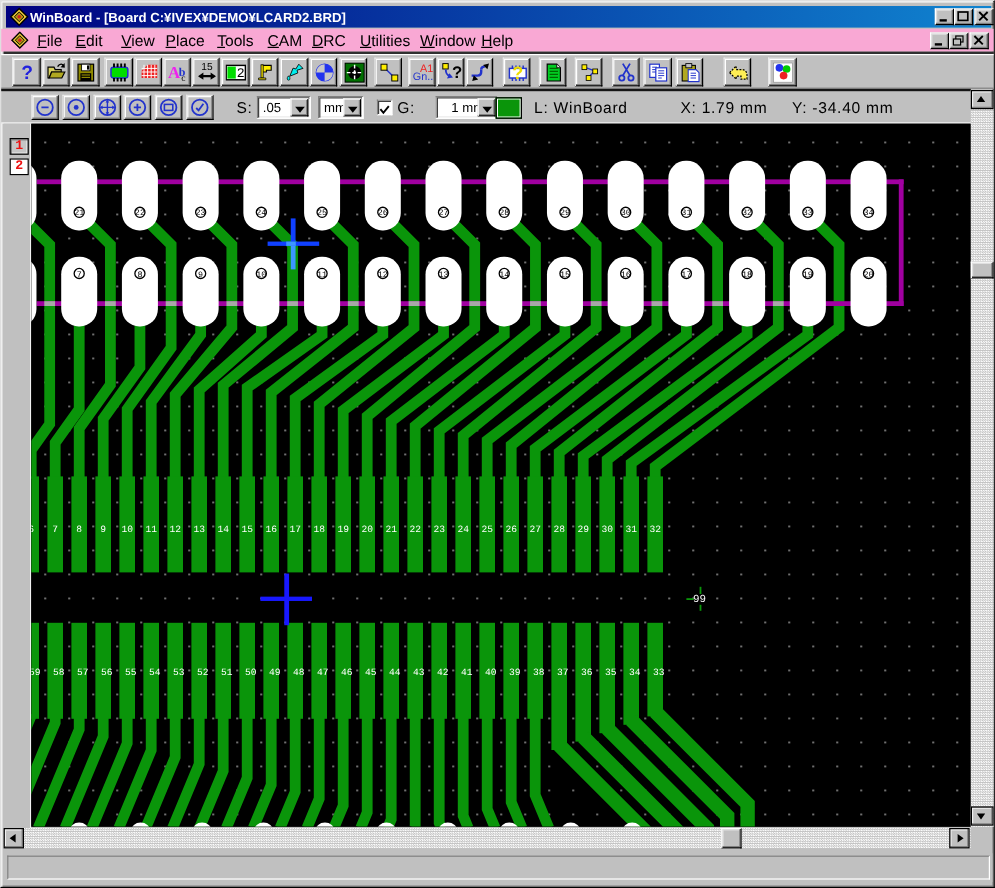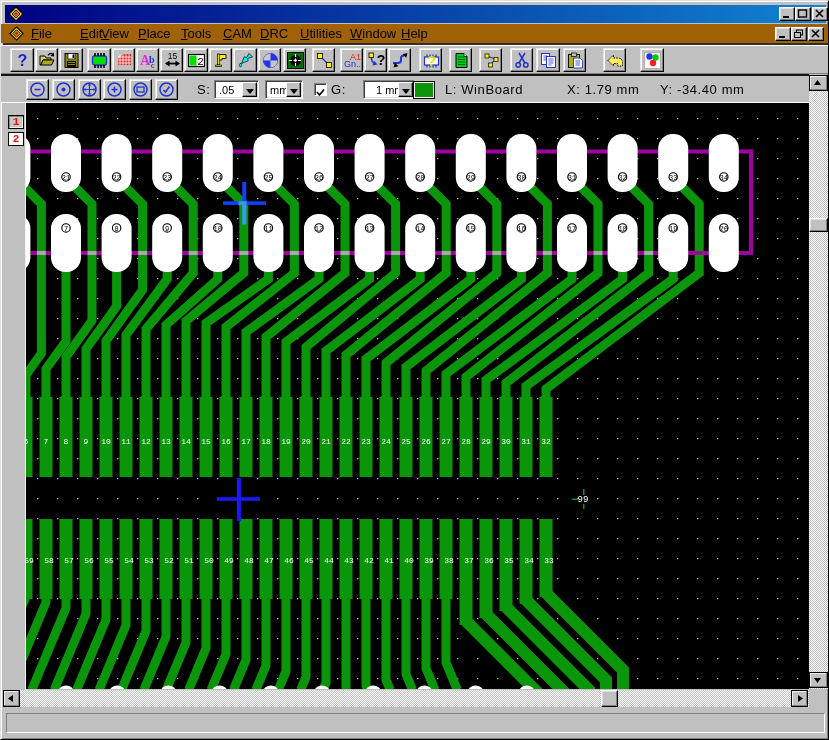--- a/index.html
+++ b/index.html
@@ -8,21 +8,21 @@
   border-left:1px solid #dfdfdf; border-top:1px solid #dfdfdf;
   border-right:1px solid #000; border-bottom:1px solid #000;
   box-shadow: inset 1px 1px 0 #fff, inset -1px -1px 0 #808080; }
 #title { position:absolute; left:4px; top:4px; width:821px; height:18px;
   background:linear-gradient(90deg,#000080,#1084d0); color:#fff; }
 #title .txt { position:absolute; left:20px; top:3.5px; font-size:11px; font-weight:bold; white-space:pre; }
 .wbtn { position:absolute; width:16px; height:14px; background:#c0c0c0;
   border:1px solid; border-color:#fff #000 #000 #fff;
   box-shadow: inset -1px -1px 0 #808080, inset 1px 1px 0 #dfdfdf; }
 .wbtn svg { position:absolute; left:1px; top:1px; }
-#menubar { position:absolute; left:0px; top:23px; width:827px; height:19px; background:#a16207; font-size:13px; }
+#menubar { position:absolute; left:0px; top:23px; width:827px; height:19px; background:#f9a8d4; font-size:13px; }
 #menubar .mi { position:absolute; top:2px; }
 #menubar u { text-decoration:underline; }
 #mline { position:absolute; left:2px; top:42px; width:825px; height:2px; background:#303030; }
 #tb1 { position:absolute; left:0px; top:44px; width:827px; height:29px; background:#c0c0c0;
   border-top:1px solid #fff; border-bottom:1px solid #808080; }
 .tbtn { position:absolute; top:2px; width:23.5px; height:24px; background:#c0c0c0;
   border:1px solid; border-color:#e8e8e8 #000 #000 #e8e8e8;
   box-shadow: inset -1px -1px 0 #808080, inset 1px 1px 0 #fff; }
 .tbtn svg { position:absolute; left:3px; top:3px; }
 #tb2 { position:absolute; left:0px; top:73px; width:808px; height:29px; background:#c0c0c0;
@@ -63,20 +63,21 @@
   border:1px solid; border-color:#808080 #fff #fff #808080; }
 </style></head>
 <body>
 <div id="win">
   <div id="title">
     <svg class="abs" style="left:3px;top:1px" width="16" height="16" viewBox="0 0 16 16">
         <path d="M8 1 L15 8 L8 15 L1 8 Z" fill="#e8c838" stroke="#000" stroke-width="1.2"></path>
         <path d="M8 4 L12 8 L8 12 L4 8 Z" fill="#b89010" stroke="#000" stroke-width="0.8"></path>
         <circle cx="8" cy="8" r="1.5" fill="#cc2222"></circle>
       </svg>
+    <div class="txt">WinBoard - [Board C:¥IVEX¥DEMO¥LCARD2.BRD]</div>
     <div class="wbtn" style="left:774px;top:2px">
         <svg width="12" height="10" viewBox="0 0 12 10">
           <rect x="2" y="7" width="6" height="2" fill="#000"></rect>
         </svg>
       </div>
     <div class="wbtn" style="left:790px;top:2px">
         <svg width="12" height="10" viewBox="0 0 12 10">
           <rect x="1.5" y="1" width="8" height="7" fill="none" stroke="#000" stroke-width="1.4"></rect>
         </svg>
       </div>
@@ -86,21 +87,21 @@
         </svg>
       </div>
   </div>
   <div id="menubar">
     <svg class="abs" style="left:8px;top:2px" width="15" height="15" viewBox="0 0 16 16">
         <path d="M8 1 L15 8 L8 15 L1 8 Z" fill="#e8c838" stroke="#000" stroke-width="1.2"></path>
         <path d="M8 4 L12 8 L8 12 L4 8 Z" fill="#b89010" stroke="#000" stroke-width="0.8"></path>
         <circle cx="8" cy="8" r="1.5" fill="#cc2222"></circle>
       </svg>
     <div class="mi" style="left:30px"><u>F</u>ile</div>
-    <div class="mi" style="left:79px"><u>E</u>dit</div>
+    <div class="mi" style="left:62px"><u>E</u>dit</div>
     <div class="mi" style="left:100px"><u>V</u>iew</div>
     <div class="mi" style="left:137px"><u>P</u>lace</div>
     <div class="mi" style="left:180px"><u>T</u>ools</div>
     <div class="mi" style="left:222px"><u>C</u>AM</div>
     <div class="mi" style="left:259px"><u>D</u>RC</div>
     <div class="mi" style="left:299px"><u>U</u>tilities</div>
     <div class="mi" style="left:349px"><u>W</u>indow</div>
     <div class="mi" style="left:400px"><u>H</u>elp</div>
     <div class="wbtn" style="left:774px;top:3px">
         <svg width="12" height="10" viewBox="0 0 12 10">

